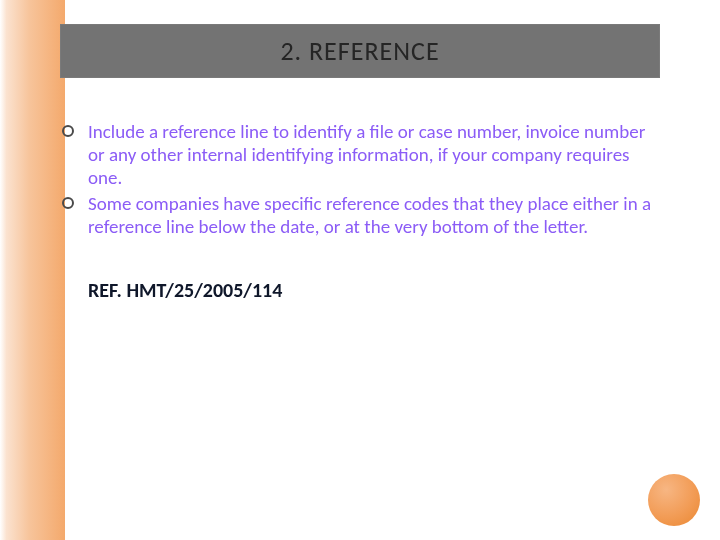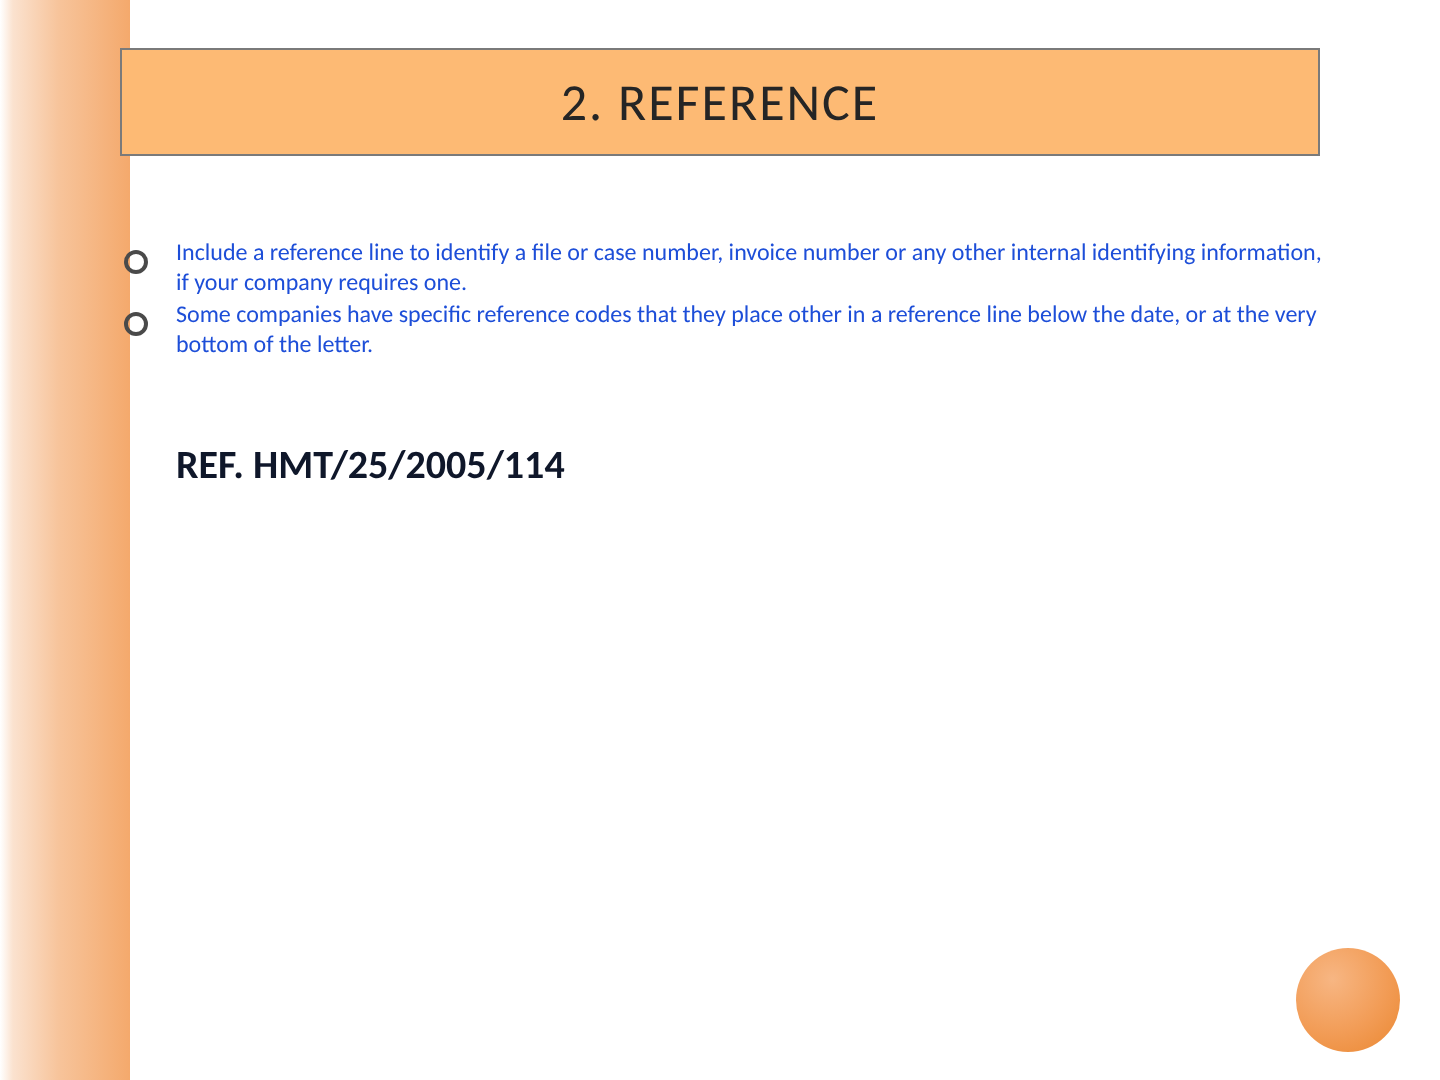--- a/index.html
+++ b/index.html
@@ -18,21 +18,21 @@
     width: 65px;
     height: 540px;
     background: linear-gradient(to right, #ffffff 0%, #fbe2cf 10%, #f7c49b 45%, #f4a96c 100%);
   }
   .title-bar {
     position: absolute;
     left: 60px;
     top: 24px;
     width: 600px;
     height: 54px;
-    background: #fdba74;
+    background: #737373;
     border: 1px solid #7a7a7a;
     display: flex;
     align-items: center;
     justify-content: center;
   }
   .title-text {
     font-size: 26px;
     color: #252525;
     letter-spacing: 1px;
     font-weight: 400;
@@ -42,23 +42,23 @@
     left: 62px;
     top: 120px;
     width: 600px;
   }
   .bullets {
     list-style: none;
   }
   .bullets li {
     position: relative;
     padding-left: 26px;
-    font-size: 12px;
+    font-size: 19px;
     line-height: 1.22;
-    color: #1d4ed8;
+    color: #8b5cf6;
     margin-bottom: 2px;
   }
   .bullets li .bullet-icon {
     position: absolute;
     left: 0;
     top: 5px;
     width: 12px;
     height: 12px;
     border: 2px solid #4a4a4a;
     border-radius: 50%;
@@ -90,19 +90,19 @@
 </div>
 
 <div class="content">
   <ul class="bullets">
     <li>
       <span class="bullet-icon"></span>
       <span>Include a reference line to identify a file or case number, invoice number or any other internal identifying information, if your company requires one.</span>
     </li>
     <li>
       <span class="bullet-icon"></span>
-      <span>Some companies have specific reference codes that they place other in a reference line below the date, or at the very bottom of the letter.</span>
+      <span>Some companies have specific reference codes that they place either in a reference line below the date, or at the very bottom of the letter.</span>
     </li>
   </ul>
   <div class="ref-code">REF. HMT/25/2005/114</div>
 </div>
 
 <div class="circle-decoration"></div>
 
 </body></html>

